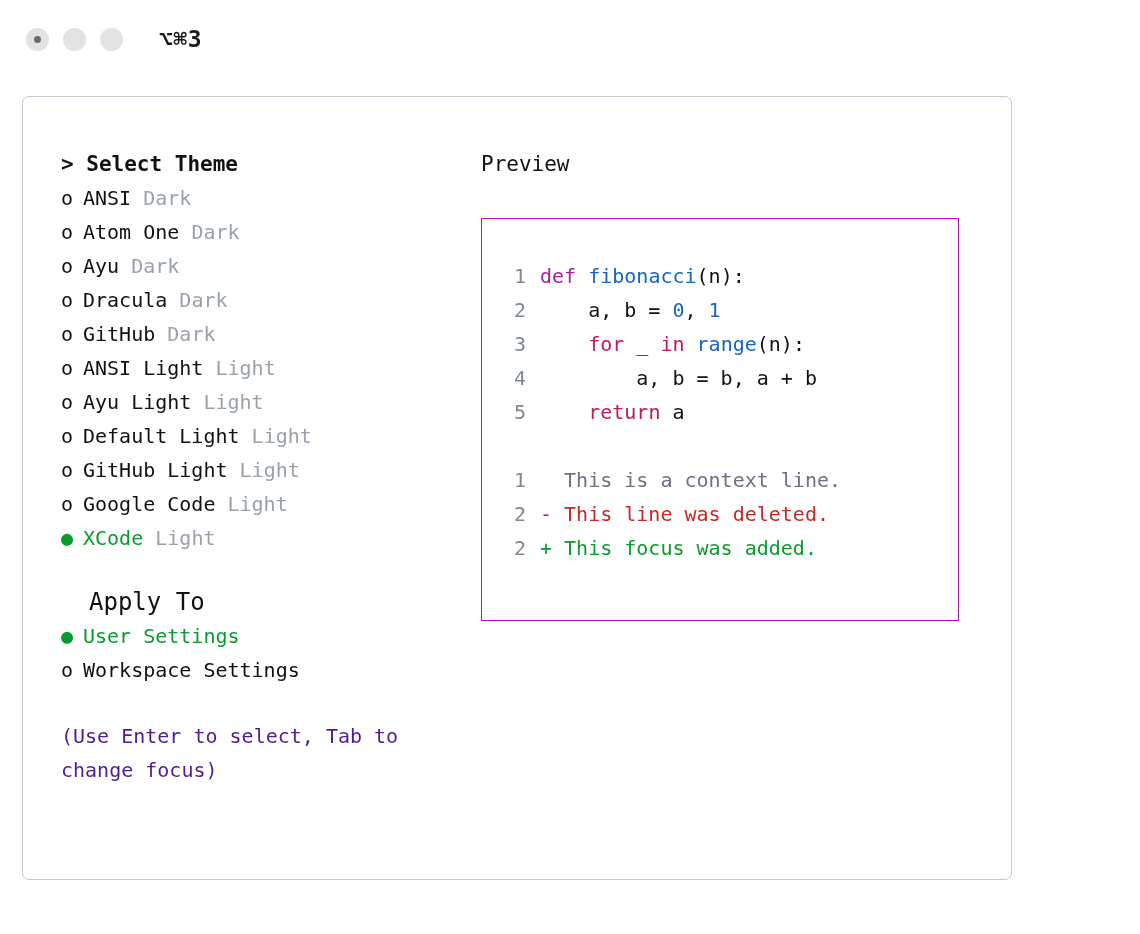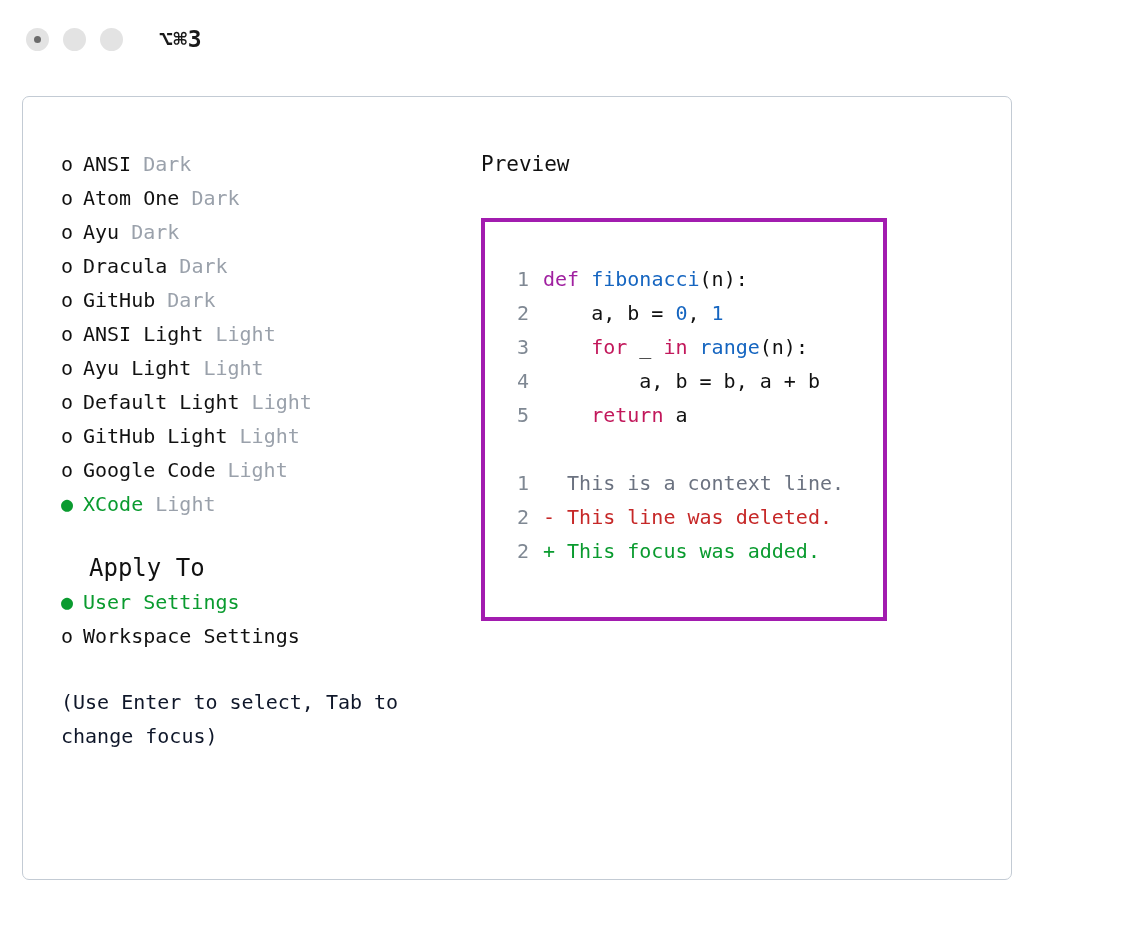--- a/index.html
+++ b/index.html
@@ -111,35 +111,35 @@
     line-height: 34px;
     color: #111111;
     white-space: pre;
     padding-left: 28px;
   }
   .spacer { height: 30px; }
   .hint {
     margin-top: 32px;
     font-size: 20px;
     line-height: 34px;
-    color: #0f172a;
+    color: #4c1d95;
     width: 400px;
     white-space: pre-wrap;
   }
   .preview-title {
     font-size: 21px;
     color: #111111;
     line-height: 34px;
     white-space: pre;
   }
   .preview-box {
     margin-top: 37px;
-    width: 406px;
+    width: 478px;
     height: 403px;
-    border: 4px solid #a21caf;
+    border: 1px solid #a21caf;
     box-sizing: border-box;
     background: #ffffff;
     padding: 40px 0 0 18px;
   }
   .code-line {
     font-size: 20px;
     line-height: 34px;
     white-space: pre;
   }
   .ln {
@@ -169,20 +169,21 @@
       <span class="dot active"></span>
       <span class="dot"></span>
       <span class="dot"></span>
     </div>
     <span class="shortcut">⌥⌘3</span>
   </div>
 
   <div class="panel">
 
     <div class="left-col">
+      <div class="section-title">&gt; Select Theme</div>
 
       <div>
         <div class="opt"><span class="marker">o</span><span class="label">ANSI</span> <span class="variant">Dark</span></div>
         <div class="opt"><span class="marker">o</span><span class="label">Atom One</span> <span class="variant">Dark</span></div>
         <div class="opt"><span class="marker">o</span><span class="label">Ayu</span> <span class="variant">Dark</span></div>
         <div class="opt"><span class="marker">o</span><span class="label">Dracula</span> <span class="variant">Dark</span></div>
         <div class="opt"><span class="marker">o</span><span class="label">GitHub</span> <span class="variant">Dark</span></div>
         <div class="opt"><span class="marker">o</span><span class="label">ANSI Light</span> <span class="variant">Light</span></div>
         <div class="opt"><span class="marker">o</span><span class="label">Ayu Light</span> <span class="variant">Light</span></div>
         <div class="opt"><span class="marker">o</span><span class="label">Default Light</span> <span class="variant">Light</span></div>

